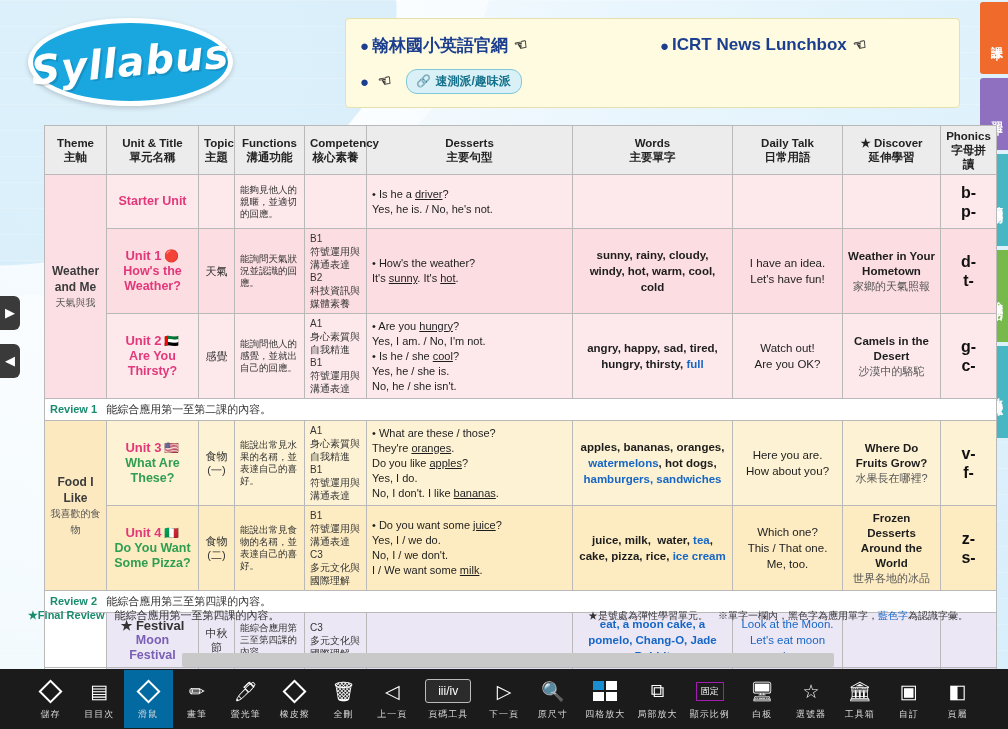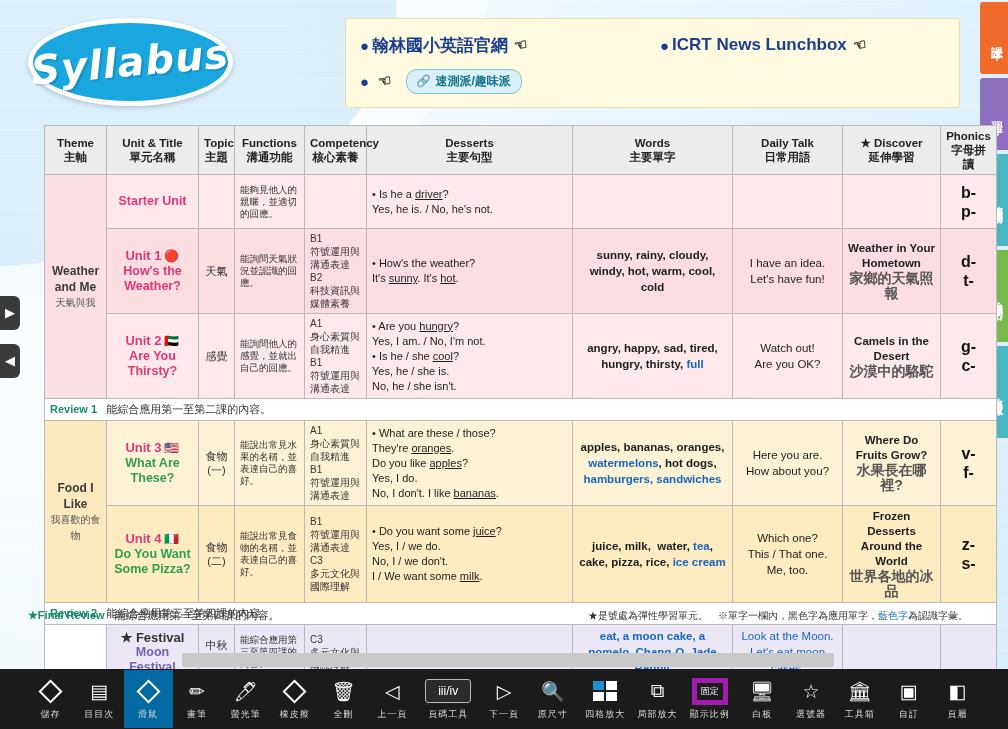--- a/index.html
+++ b/index.html
@@ -133,21 +133,21 @@
   .unit-title{ font-weight:bold; color:#e2387a; font-size:12.5px; }
   .unit-title.green{ color:#2f9e52; }
   .unit-title.purple{ color:#7a5fb5; }
   .topic-cell{ text-align:center; font-size:11px; line-height:14px; color:#333; }
   .func-cell{ font-size:9.5px; line-height:12px; color:#333; }
   .comp-cell{ font-size:10px; line-height:13px; color:#333; }
   .sent-cell{ font-size:11px; line-height:15px; color:#1d1d1d; }
   .words-cell{ text-align:center; font-size:11.5px; font-weight:bold; line-height:16px; color:#1d1d1d; }
   .daily-cell{ text-align:center; font-size:11.5px; line-height:16px; color:#1d1d1d; }
   .disc-cell{ text-align:center; font-size:11.5px; font-weight:bold; line-height:15px; color:#1d1d1d; }
-  .disc-sub{ font-weight:bold; font-size:14px; color:#555; }
+  .disc-sub{ font-weight:normal; font-size:11px; color:#555; }
   .phon-cell{ text-align:center; font-weight:bold; font-size:16px; line-height:19px; color:#111; }
 
   .blue{ color:#1666c6; }
   .u{ text-decoration:underline; }
 
   .row-pink td{ background:#fde9ec; }
   .row-pink2 td{ background:#fbdde2; }
   .row-yellow td{ background:#fdf2d3; }
   .row-yellow2 td{ background:#fdecc2; }
   .row-lav td{ background:#ece7f5; }
@@ -547,21 +547,21 @@
         </span>
     </div>
     <div class="lbl">四格放大</div>
   </div>
   <div class="tool">
     <div class="glyph">⧉</div>
     <div class="lbl">局部放大</div>
   </div>
   <div class="tool wide">
     <div class="glyph">
-        <span style="border:5px solid #a21caf;font-size:9px;padding:2px 4px;">固定</span>
+        <span style="border:1px solid #a21caf;font-size:9px;padding:2px 4px;">固定</span>
       </div>
     <div class="lbl">顯示比例</div>
   </div>
   <div class="tool">
     <div class="glyph">🖥</div>
     <div class="lbl">白板</div>
   </div>
   <div class="tool">
     <div class="glyph">☆</div>
     <div class="lbl">選號器</div>

